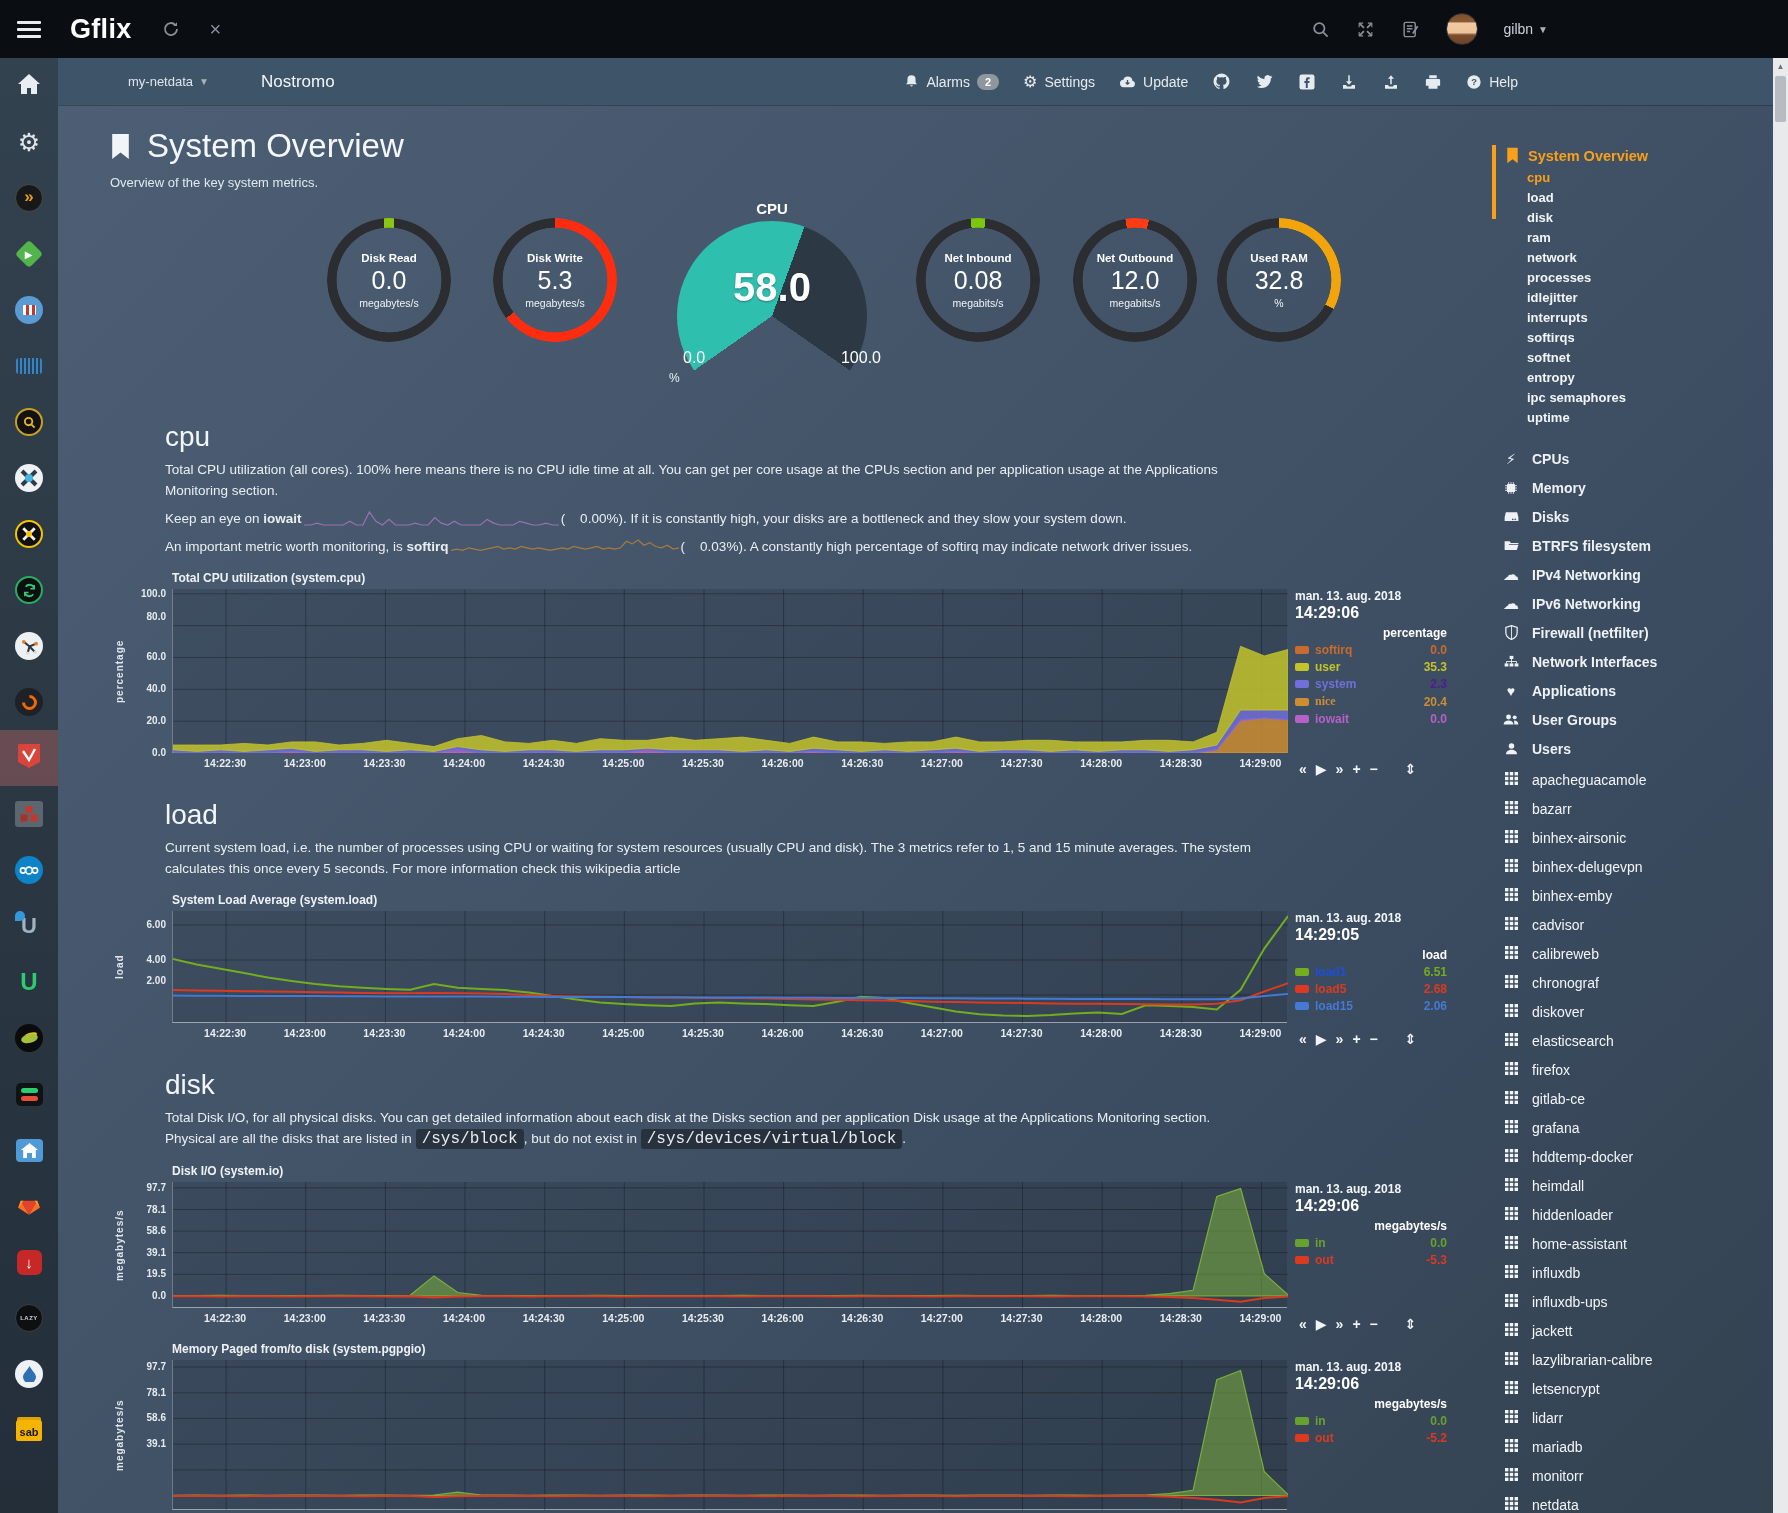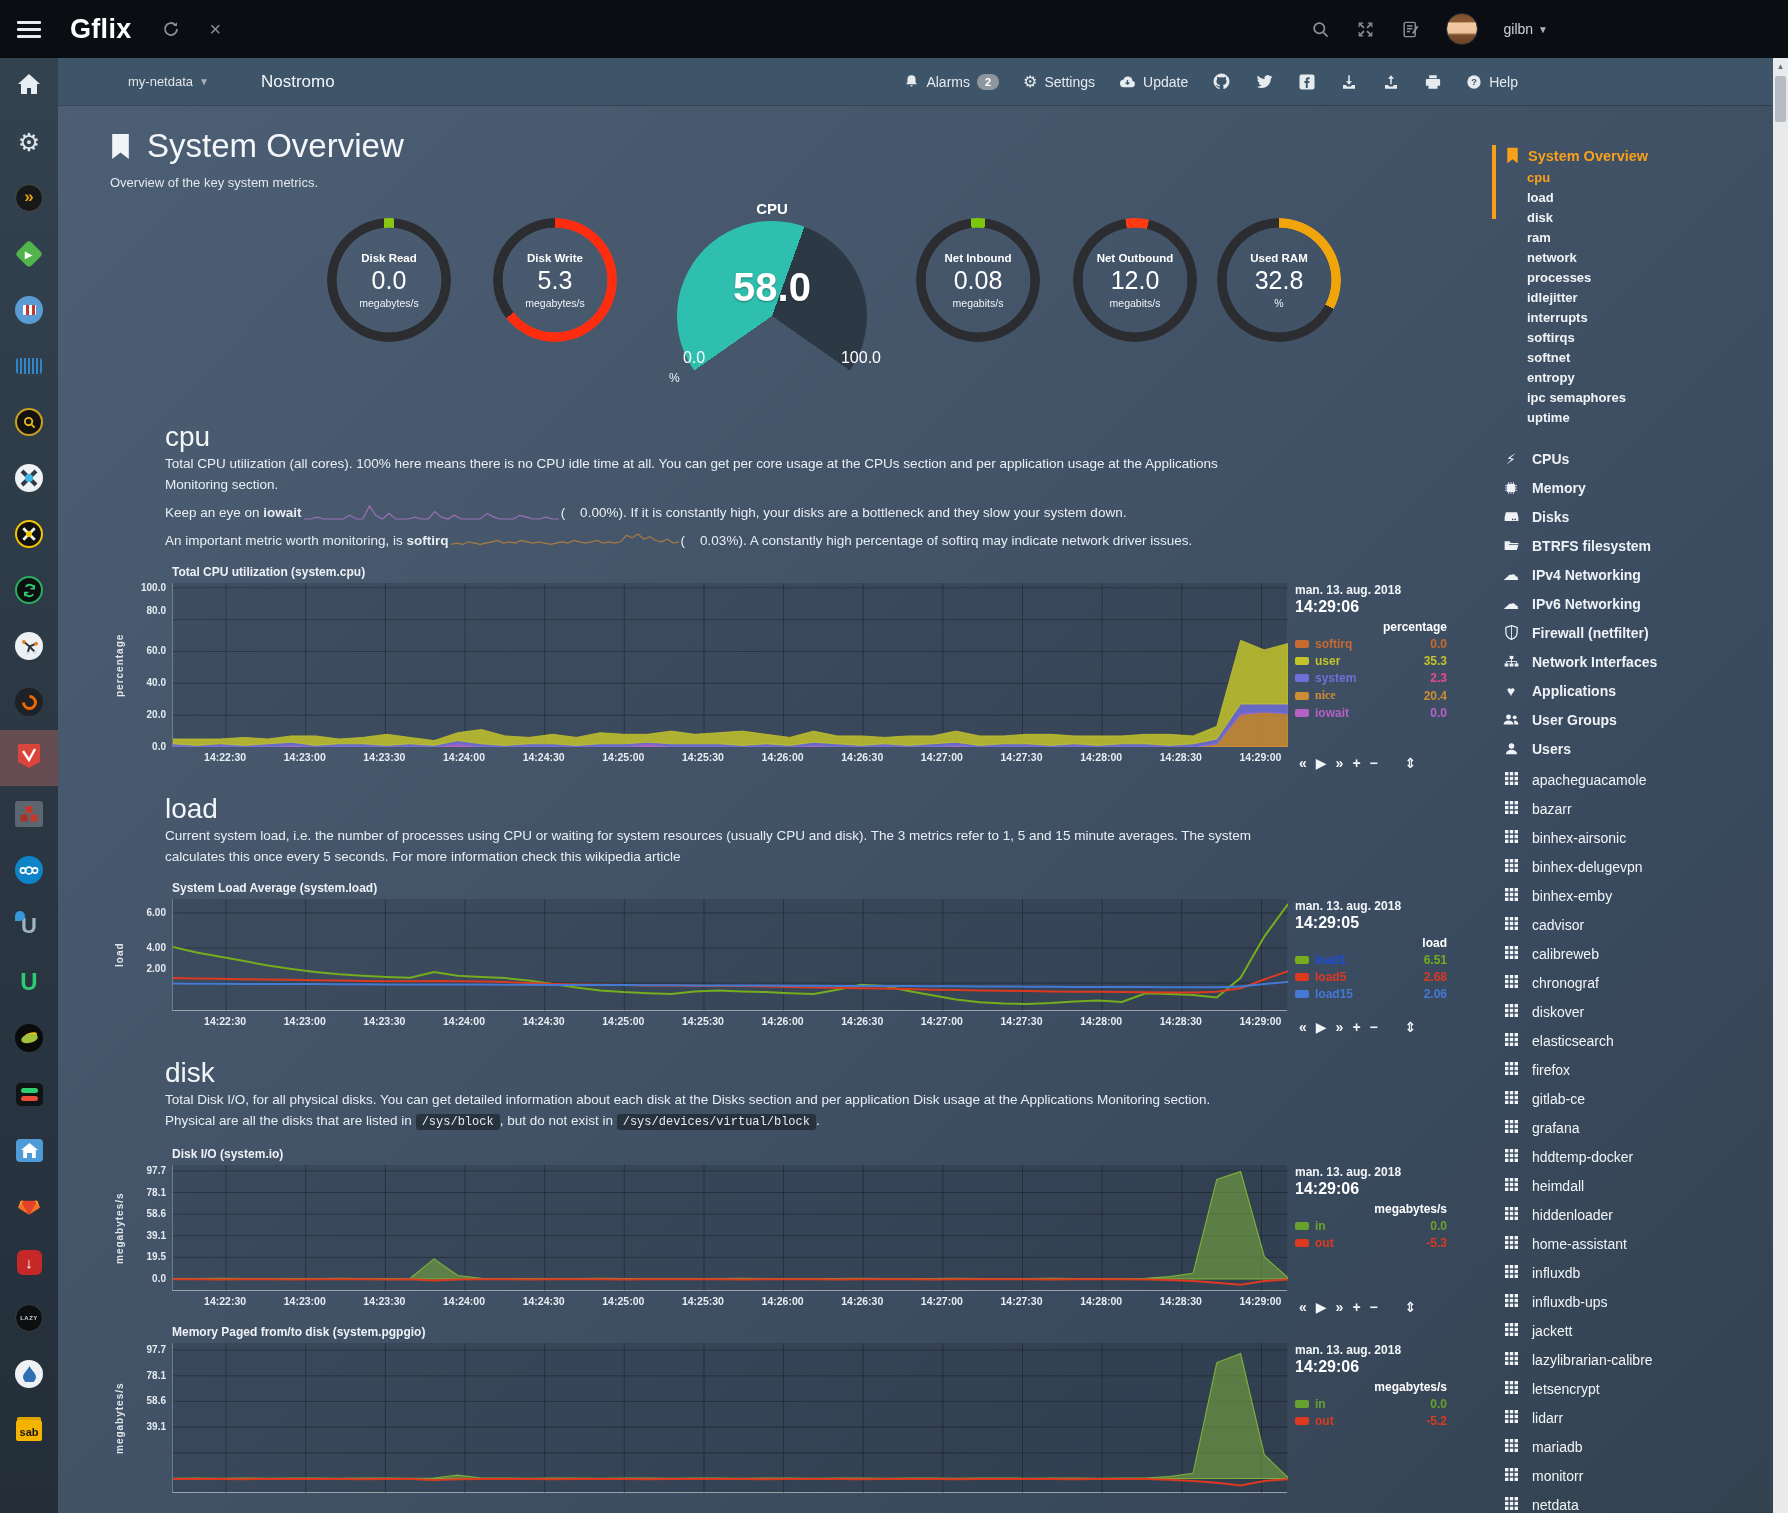--- a/index.html
+++ b/index.html
@@ -56,25 +56,25 @@
   .g-fan { position:absolute; top:0; width:190px; text-align:center; }
   .fan-label { font-size:15px; font-weight:bold; color:#fff; margin-bottom:4px; }
   .fan-face { position:relative; width:190px; height:152px; }
   .fan-pie { position:absolute; left:0; top:0; width:190px; height:190px; border-radius:50%; }
   .fan-value { position:absolute; top:44px; left:0; width:190px; text-align:center; font-size:40px; font-weight:bold; color:#fff; text-shadow:0 1px 2px rgba(0,0,0,.35); }
   .fan-min,.fan-max { position:absolute; top:128px; font-size:16px; color:#fff; }
   .fan-min { left:6px; } .fan-max { right:-14px; }
   .fan-unit { position:absolute; top:150px; left:-8px; font-size:12px; color:#eef2f6; }
   
   .section-h { font-size:28px; font-weight:300; color:#f2f6f9; margin:26px 0 0 55px; }
-  .desc { margin:0 0 0 55px; max-width:1095px; font-size:13.5px; line-height:21px; color:#e9eef3; }
+  .desc { margin:6px 0 0 55px; max-width:1095px; font-size:13.5px; line-height:21px; color:#e9eef3; }
   .inline-metric { margin:6px 0 0 55px; font-size:13.5px; color:#e9eef3; display:flex; align-items:center; height:22px; }
   .inline-metric b { font-weight:bold; }
   .spark { margin:0 2px; }
-  .codechip { font-family:"Liberation Mono","DejaVu Sans Mono",monospace; font-size:12px; background:rgba(0,0,0,.38); color:#e8ecef; padding:1px 6px; border-radius:3px; }
+  .codechip { font-family:"Liberation Mono","DejaVu Sans Mono",monospace; font-size:16px; background:rgba(0,0,0,.38); color:#e8ecef; padding:1px 6px; border-radius:3px; }
   
   .chart-block { margin:14px 0 0 0; position:relative; }
   .c-title { font-size:12px; font-weight:bold; color:#eef2f6; margin-left:62px; margin-bottom:4px; }
   .c-row { display:flex; align-items:flex-start; }
   .c-ylab { width:18px; font-size:10px; font-weight:bold; color:#dfe5ea; writing-mode:vertical-rl; transform:rotate(180deg); text-align:center; letter-spacing:1px; align-self:stretch; display:flex; align-items:center; justify-content:center; }
   .c-ycol { position:relative; width:44px; }
   .c-ytick { position:absolute; right:6px; font-size:10px; font-weight:bold; color:#e6ebf0; }
   .c-plot { position:relative; background:rgba(15,20,26,.16); border-left:1px solid rgba(255,255,255,.28); border-bottom:1px solid rgba(255,255,255,.5); }
   .c-legend { position:relative; width:152px; margin-left:8px; font-size:12px; }
   .lg-date { font-weight:bold; color:#f1f5f8; font-size:12px; }
@@ -535,21 +535,21 @@
             <span class="lg-val" style="color: rgb(201, 106, 46);">0.0</span>
           </div>
           <div class="lg-row">
             <span class="lg-sw" style="background: rgb(195, 195, 42);"></span>
             <span class="lg-name" style="color: rgb(195, 195, 42);">user</span>
             <span class="lg-val" style="color: rgb(195, 195, 42);">35.3</span>
           </div>
           <div class="lg-row">
             <span class="lg-sw" style="background: rgb(112, 112, 216);"></span>
             <span class="lg-name" style="color: rgb(112, 112, 216);">system</span>
-            <span class="lg-val" style="color: #ec4899;">2.3</span>
+            <span class="lg-val" style="color: #4c1d95;">2.3</span>
           </div>
           <div class="lg-row">
             <span class="lg-sw" style="background: rgb(204, 141, 51);"></span>
             <span class="lg-name" style="color: rgb(204, 141, 51); font-family: Liberation Serif, serif;">nice</span>
             <span class="lg-val" style="color: rgb(204, 141, 51);">20.4</span>
           </div>
           <div class="lg-row">
             <span class="lg-sw" style="background: rgb(181, 97, 198);"></span>
             <span class="lg-name" style="color: rgb(181, 97, 198);">iowait</span>
             <span class="lg-val" style="color: rgb(181, 97, 198);">0.0</span>

